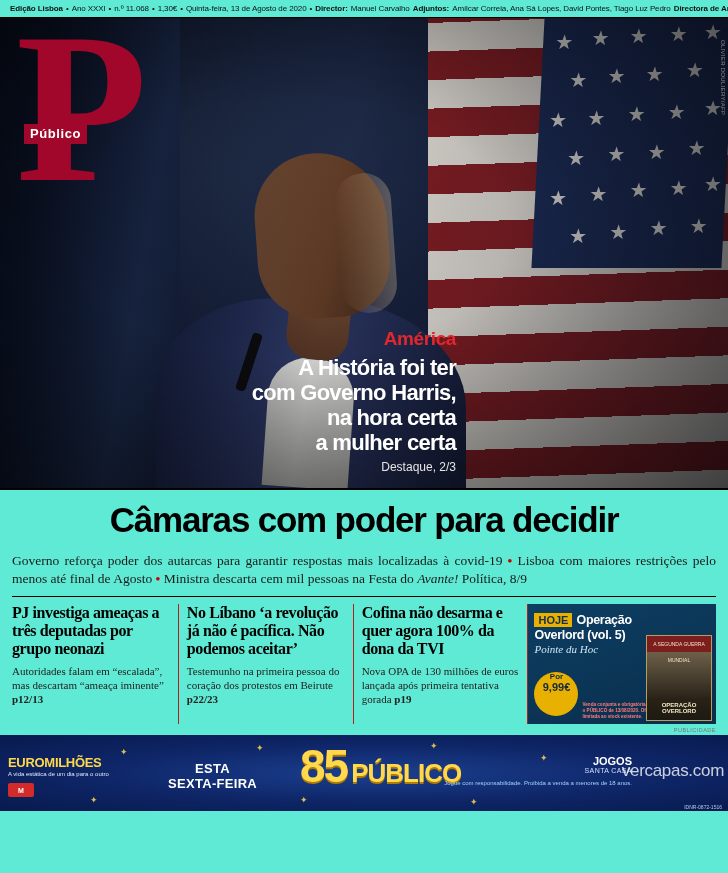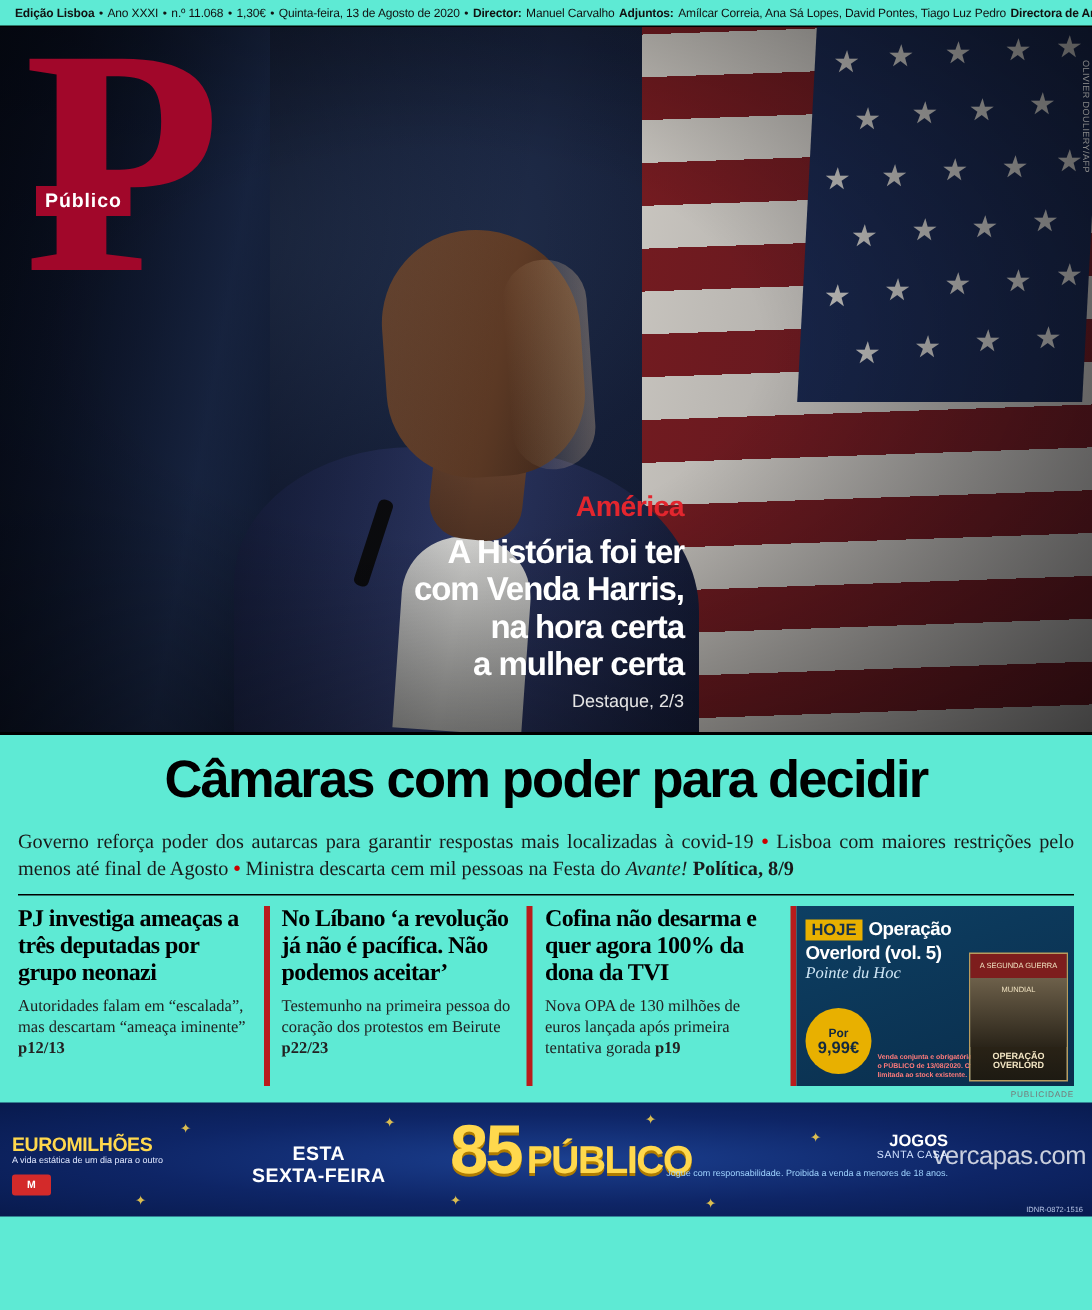--- a/index.html
+++ b/index.html
@@ -236,33 +236,33 @@
   .lead-sub {
     margin: 12px 0 0 0;
     font-family: "Liberation Serif", serif;
     font-size: 13.5px;
     line-height: 18px;
     color: #1a1a1a;
     text-align: justify;
   }
   .lead-sub .bullet { color:#c00; font-weight:bold; }
   .lead-sub i { font-style: italic; }
-  .lead-sub b { font-weight: bold; }
+  .lead-sub b { font-weight: normal; }
 
   
   .cols {
     display: flex;
     margin: 8px 12px 0 12px;
     border-top: 1px solid #000;
     padding-top: 7px;
     height: 128px;
   }
   .col {
     padding: 0 8px;
-    border-right: 4px solid #b91c1c;
+    border-right: 1px solid #b91c1c;
     flex: 1 1 0;
   }
   .col:first-child { padding-left: 0; }
   .col:last-child { border-right: none; padding-right: 0; }
   .col h2 {
     margin: 0 0 6px 0;
     font-family: "Liberation Serif", serif;
     font-weight: bold;
     font-size: 16px;
     line-height: 18px;
@@ -317,21 +317,21 @@
     position: absolute;
     left: 6px; bottom: 8px;
     width: 44px; height: 44px;
     border-radius: 50%;
     background: #e8b000;
     color: #12293f;
     font-family: "Liberation Sans", sans-serif;
     font-weight: bold;
     font-size: 8px;
     display: flex; flex-direction: column;
-    align-items: center; justify-content: center;
+    align-items: center; justify-content: flex-start;
     line-height: 10px;
   }
   .promo-badge .big { font-size: 11px; }
   .promo-book {
     position: absolute;
     right: 4px; bottom: 3px;
     width: 66px; height: 86px;
     background: linear-gradient(180deg, #4b3a22 0%, #1d1a12 100%);
     border: 1px solid #b99c5e;
   }
@@ -525,21 +525,21 @@
 
     <div class="plogo">
       <div class="pglyph">P</div>
       <div class="pword">Público</div>
     </div>
 
     <div class="photo-head">
       <div class="ph-kicker">América</div>
       <div class="ph-title">
         <div>A História foi ter</div>
-        <div>com Venda Harris,</div>
+        <div>com Governo Harris,</div>
         <div>na hora certa</div>
         <div>a mulher certa</div>
       </div>
       <div class="ph-ref">Destaque, 2/3</div>
     </div>
 
     <div class="photo-credit">OLIVIER DOULIERY/AFP</div>
   </div>
 
   <div class="lead">

